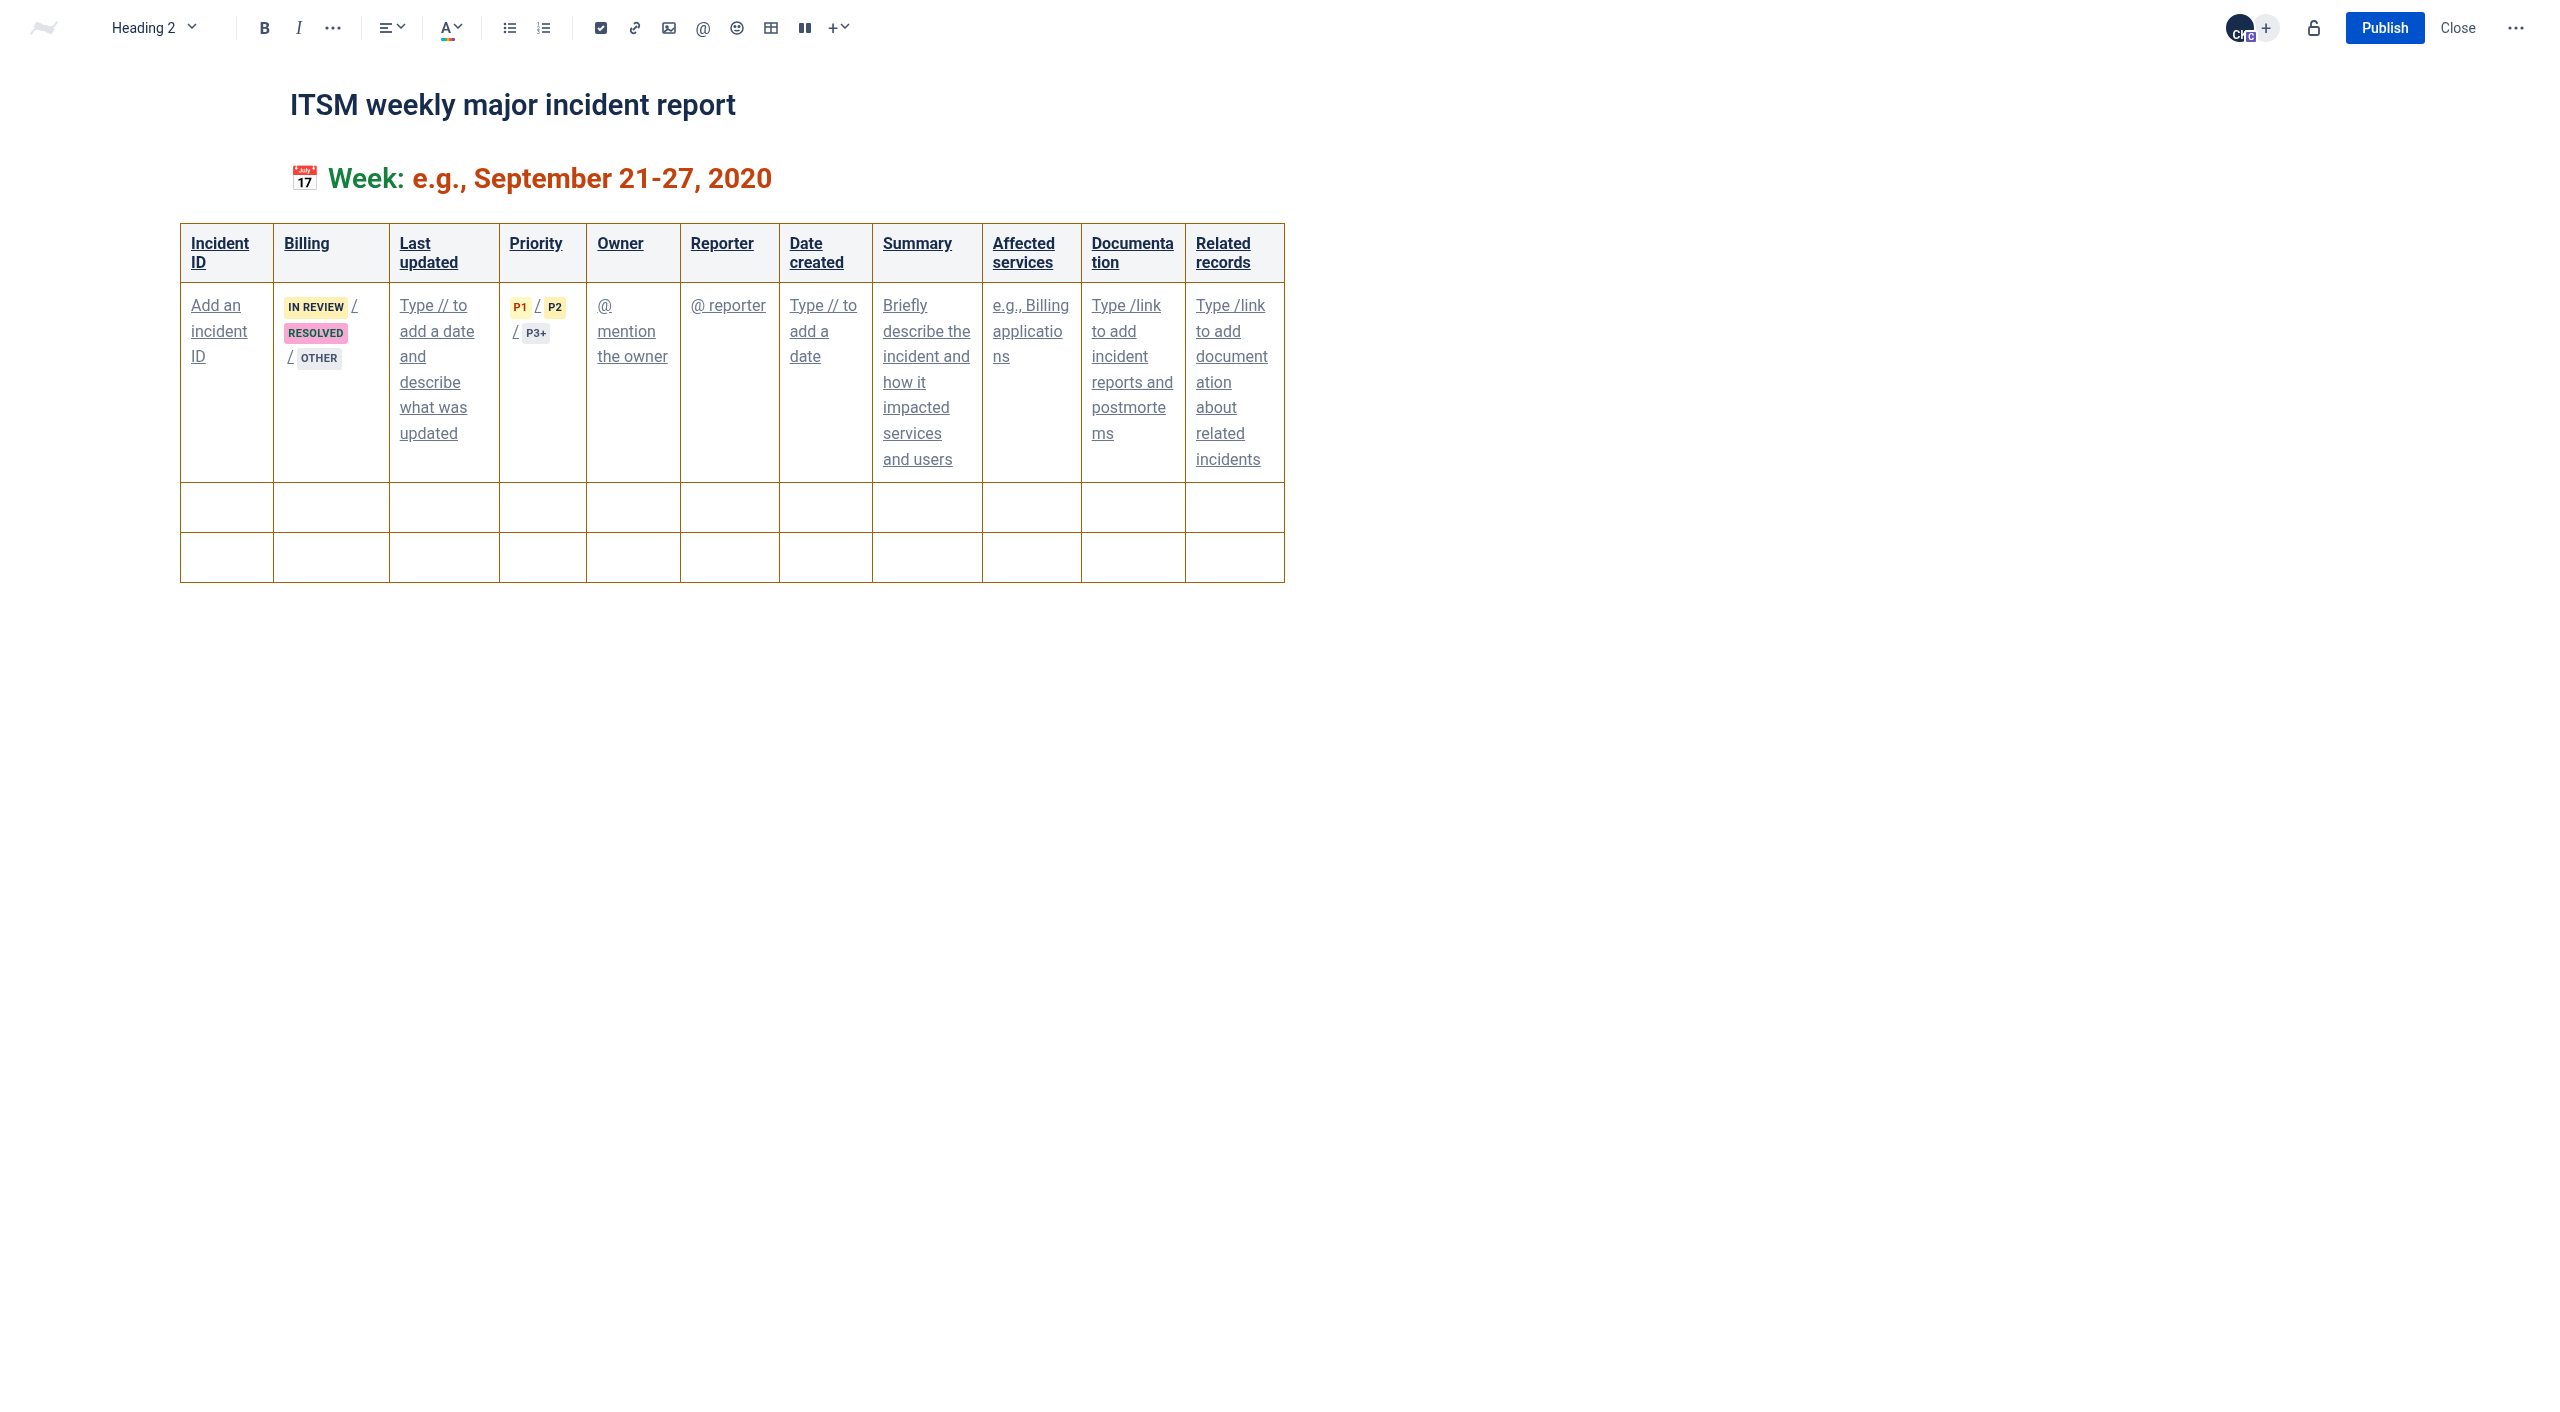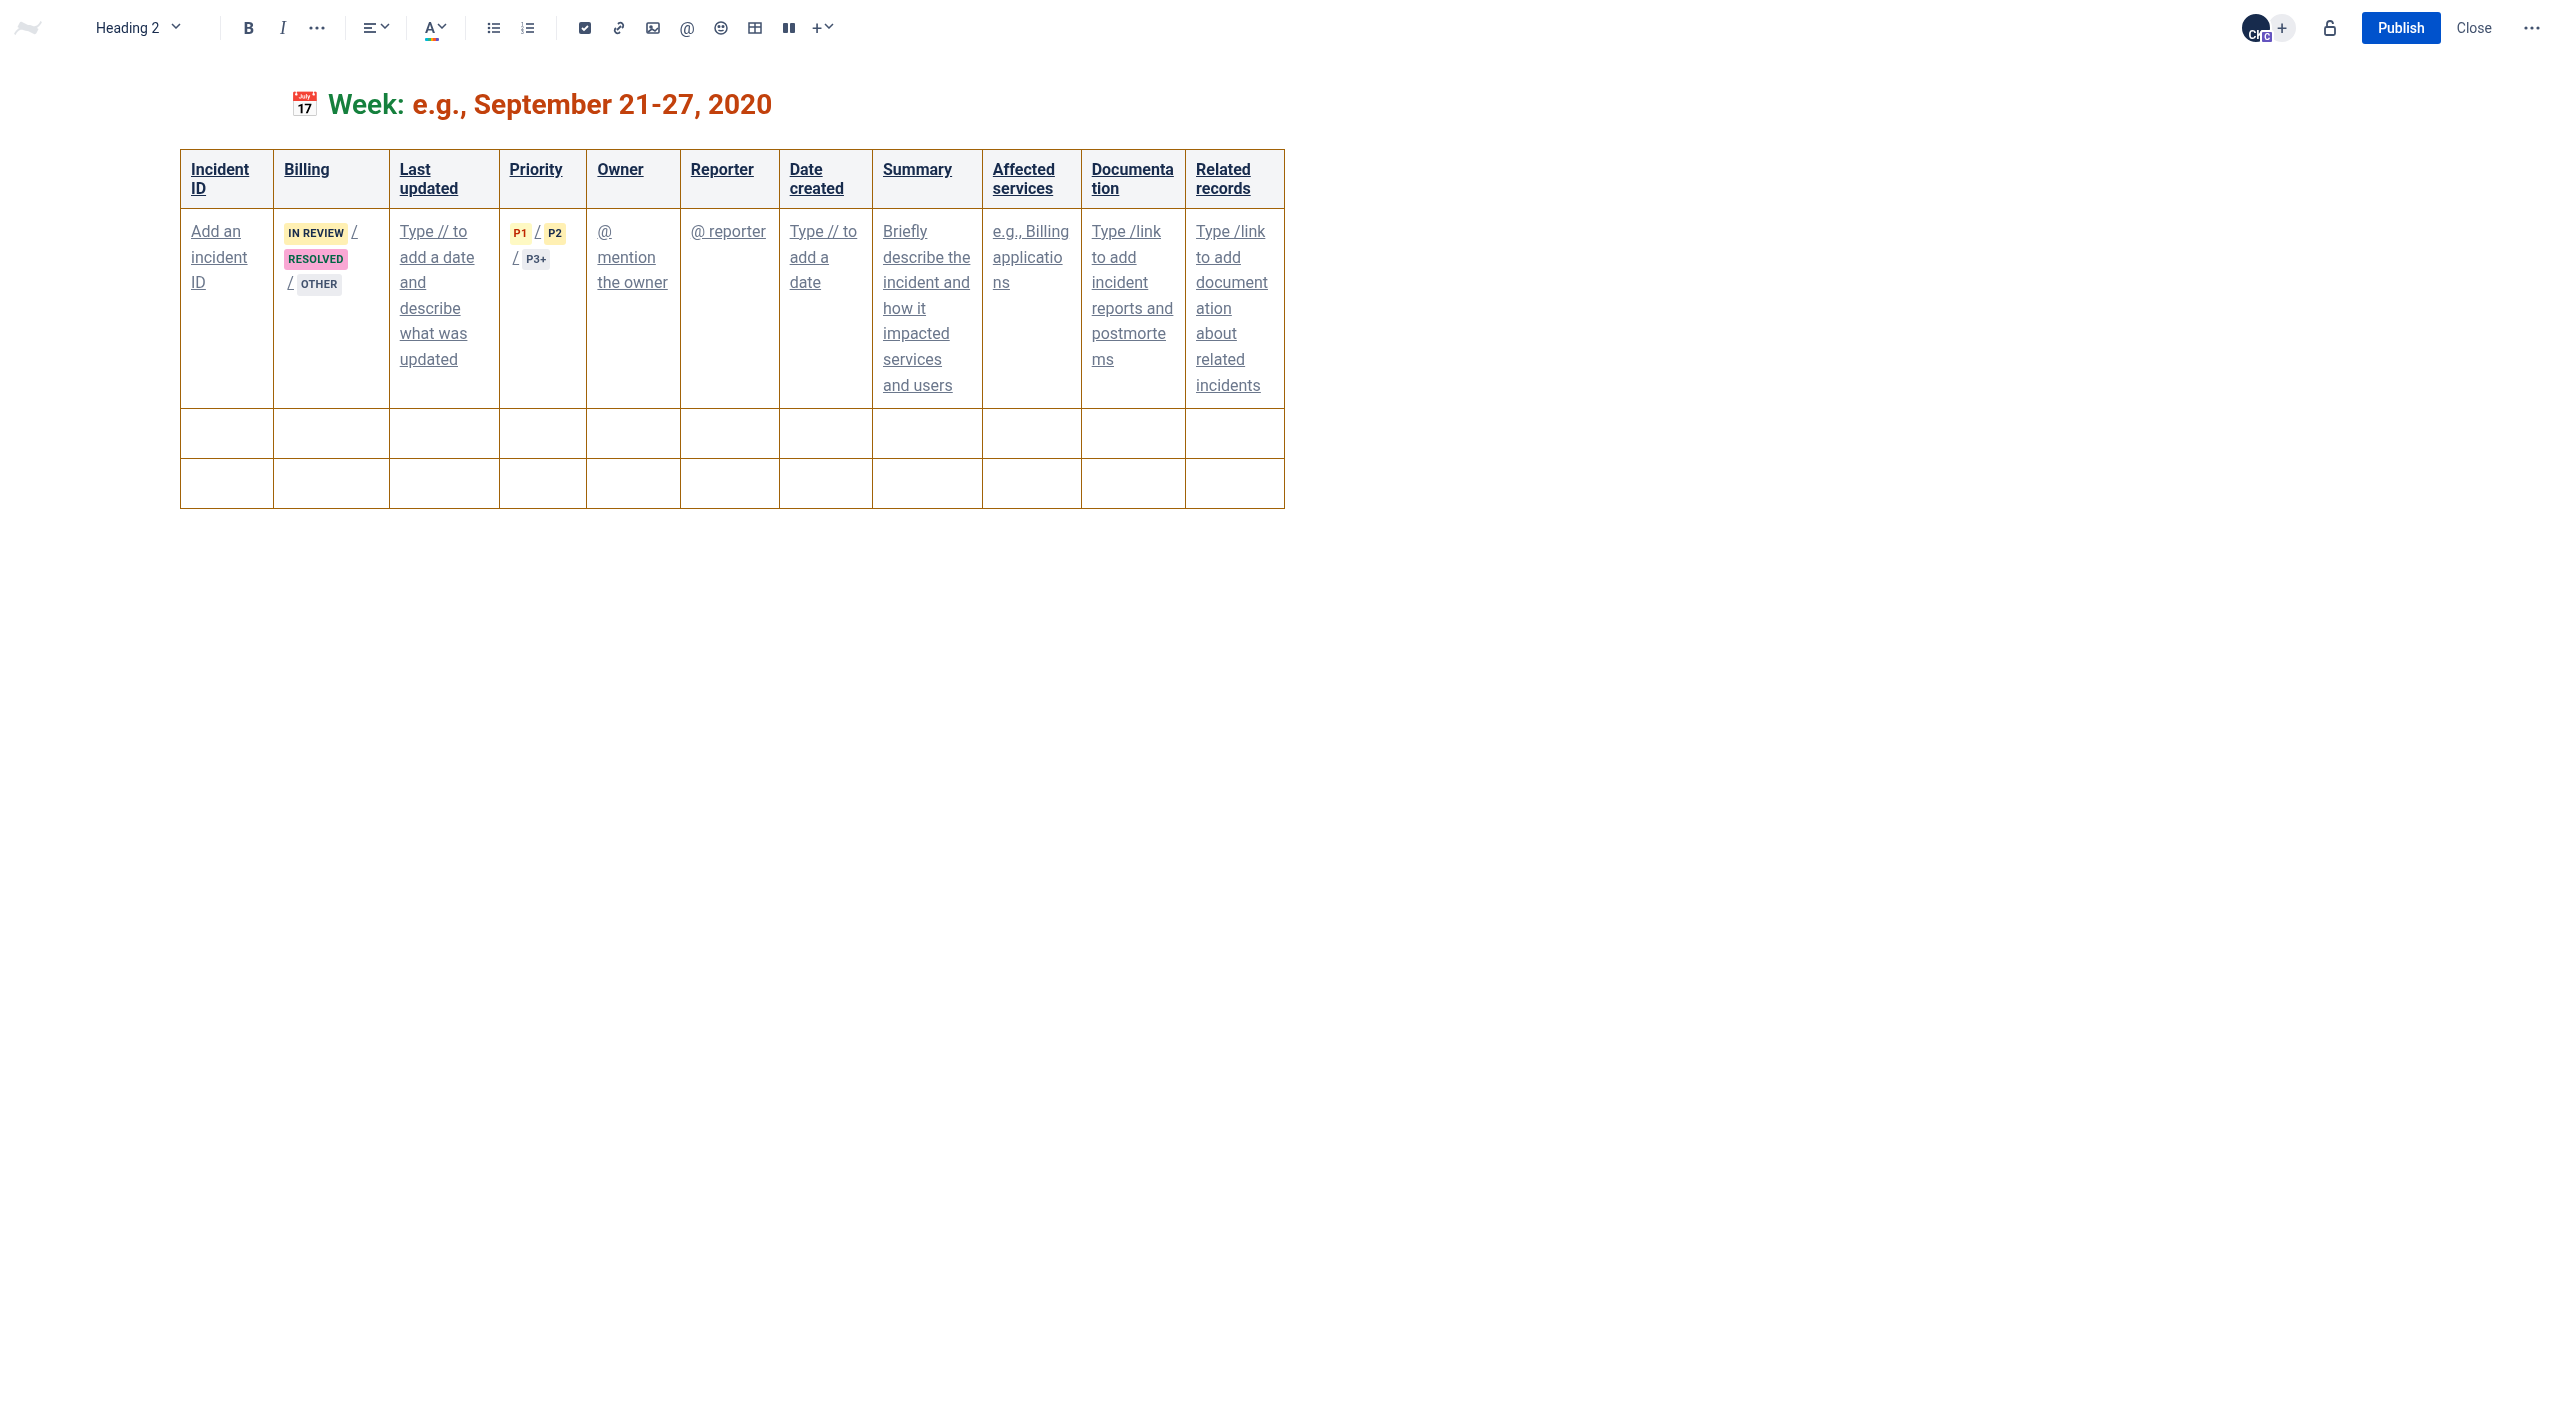--- a/index.html
+++ b/index.html
@@ -6,21 +6,21 @@
 body {
   font-family: -apple-system, BlinkMacSystemFont, "Segoe UI", Roboto, sans-serif;
   background: #fff;
   color: #172B4D;
   font-size: 14px;
 }
 .toolbar {
   display: flex;
   align-items: center;
   height: 56px;
-  padding: 0 12px;
+  padding: 0 28px;
   gap: 4px;
 }
 .logo {
   width: 32px;
   height: 32px;
   margin-right: 40px;
   color: #C1C7D0;
 }
 .tb-group {
   display: flex;
@@ -357,20 +357,21 @@
   <div class="more-btn tb-btn">
     <svg class="icon-svg-sm" viewBox="0 0 16 4" fill="#42526E">
         <circle cx="2" cy="2" r="1.6"></circle>
         <circle cx="8" cy="2" r="1.6"></circle>
         <circle cx="14" cy="2" r="1.6"></circle>
       </svg>
   </div>
 </div>
 
 <div class="content">
+  <h1 class="page-title">ITSM weekly major incident report</h1>
 
   <div class="week-heading">
     <span class="calendar-emoji">📅</span>
     <span class="label">Week:</span>
     <span class="placeholder">e.g., September 21-27, 2020</span>
   </div>
 
   <div class="table-wrap">
     <table>
       <colgroup>

